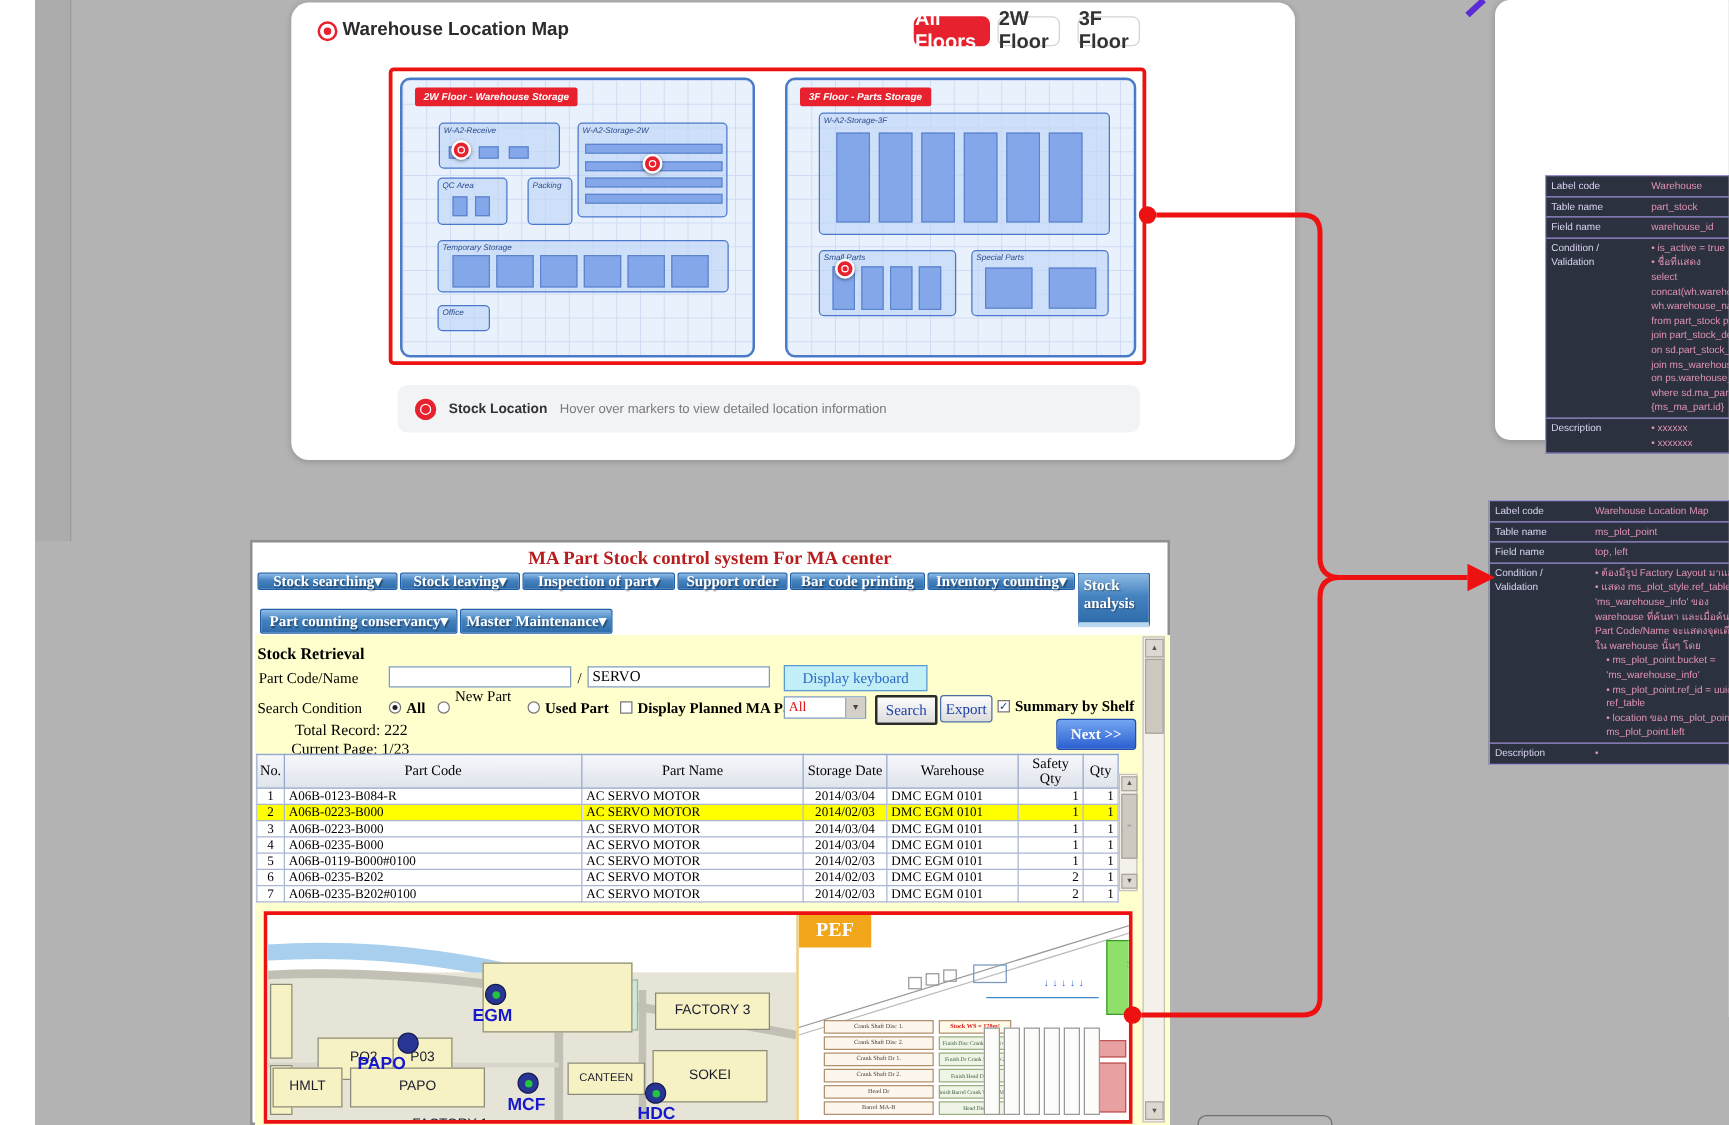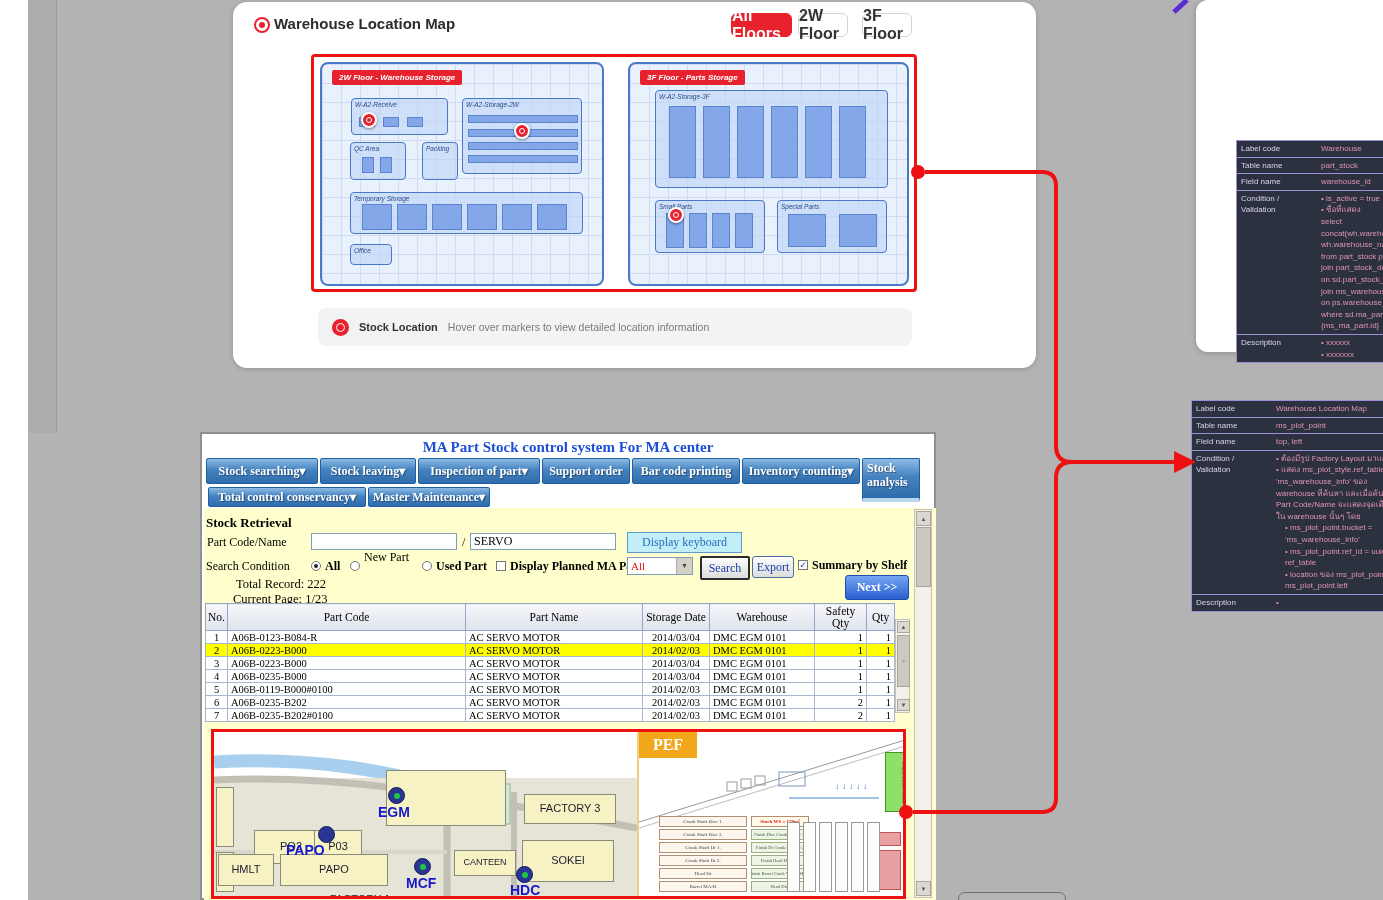--- a/index.html
+++ b/index.html
@@ -25,25 +25,25 @@
   .stock-pin{width:16px;height:16px;background:#e8212e;border:2px solid #fff;border-radius:50%;box-shadow:0 1px 3px rgba(0,0,0,.45);z-index:4;box-sizing:border-box;}
   .stock-pin::after{content:"";position:absolute;left:3px;top:3px;right:3px;bottom:3px;border:1.5px solid #fff;border-radius:50%;}
   .legend{left:290px;top:308px;width:594px;height:38px;background:#f2f3f5;border-radius:8px;display:flex;align-items:center;gap:10px;padding:0 14px;box-sizing:border-box;}
   .legend-pin{position:relative;width:17px;height:17px;background:#e8212e;border-radius:50%;flex:none;}
   .legend-pin::after{content:"";position:absolute;left:4px;top:4px;width:9px;height:9px;border:1.5px solid #fff;border-radius:50%;box-sizing:border-box;}
   .legend-label{font-size:11px;color:#333;font-weight:600;}
   .legend-hint{font-size:10.5px;color:#7a7a7a;}
 
   
   .appwin{left:172px;top:432px;width:736px;height:468px;background:#fff;border:2px solid #8f8f8f;box-sizing:border-box;font-family:"Liberation Serif",serif;}
-  .app-title{left:0;top:5px;width:732px;text-align:center;font-size:15px;font-weight:bold;color:#1d4ed8;}
+  .app-title{left:0;top:5px;width:732px;text-align:center;font-size:15px;font-weight:bold;color:#b91c1c;}
   .menu-row{display:flex;gap:2px;}
   .menu1{left:4px;top:24px;}
   .menu2{left:6px;top:53px;}
-  .menu-btn{background:linear-gradient(180deg,#8ebbe5 0%,#4583c0 45%,#2f6cab 100%);border:1px solid #1f5fa8;color:#fff;font-weight:bold;font-size:12px;display:flex;align-items:center;justify-content:center;height:26px;box-sizing:border-box;text-shadow:1px 1px 1px rgba(0,0,0,.4);cursor:pointer;border-radius:2px;}
+  .menu-btn{background:linear-gradient(180deg,#8ebbe5 0%,#4583c0 45%,#2f6cab 100%);border:1px solid #1f5fa8;color:#fff;font-weight:bold;font-size:12px;display:flex;align-items:center;justify-content:center;height:14px;box-sizing:border-box;text-shadow:1px 1px 1px rgba(0,0,0,.4);cursor:pointer;border-radius:2px;}
   .menu-btn.tall{height:44px;align-items:flex-start;text-align:left;justify-content:flex-start;padding:3px 4px;line-height:1.15;border-bottom:4px solid #b8d8f0;}
   .menu2 .menu-btn{height:20px;font-size:12px;}
   .content{left:2px;top:74px;width:732px;height:392px;background:#ffffcd;}
   .sect-title{left:2px;top:7px;font-size:13px;font-weight:bold;color:#000;}
   .flabel{font-size:12px;color:#000;}
   .tbox{background:#fff;border:1px solid #7f9db9;box-sizing:border-box;font-size:12px;padding:0 3px;display:flex;align-items:center;font-family:"Liberation Serif",serif;}
   .kbd-btn{background:#c2eef8;border:1px solid #5a9bd0;color:#2a6bc0;font-size:12px;display:flex;align-items:center;justify-content:center;cursor:pointer;}
   .radio{width:10px;height:10px;border:1px solid #777;border-radius:50%;background:#fff;box-sizing:border-box;}
   .radio.sel::after{content:"";position:absolute;left:2px;top:2px;width:4px;height:4px;border-radius:50%;background:#222;}
   .chk{width:10px;height:10px;border:1px solid #777;background:#fff;box-sizing:border-box;font-size:9px;line-height:9px;color:#1a3faa;text-align:center;}
@@ -260,21 +260,21 @@
     <div class="abs menu-row menu1" id="menu1">
         <div class="menu-btn" style="width: 112px; flex: 0 0 auto;">Stock searching▾</div>
         <div class="menu-btn" style="width: 96px; flex: 0 0 auto;">Stock leaving▾</div>
         <div class="menu-btn" style="width: 122px; flex: 0 0 auto;">Inspection of part▾</div>
         <div class="menu-btn" style="width: 88px; flex: 0 0 auto;">Support order</div>
         <div class="menu-btn" style="width: 108px; flex: 0 0 auto;">Bar code printing</div>
         <div class="menu-btn" style="width: 118px; flex: 0 0 auto;">Inventory counting▾</div>
         <div class="menu-btn tall" style="width: 58px; flex: 0 0 auto;">Stock analysis</div>
       </div>
     <div class="abs menu-row menu2" id="menu2">
-        <div class="menu-btn" style="width: 158px; flex: 0 0 auto;">Total control conservancy▾</div>
+        <div class="menu-btn" style="width: 158px; flex: 0 0 auto;">Part counting conservancy▾</div>
         <div class="menu-btn" style="width: 122px; flex: 0 0 auto;">Master Maintenance▾</div>
       </div>
 
     <div class="abs content">
       <div class="abs sect-title">Stock Retrieval</div>
 
       <div class="abs flabel" style="left:3px;top:27px;">Part Code/Name</div>
       <div class="abs tbox" style="left:107px;top:25px;width:146px;height:17px;"></div>
       <div class="abs flabel" style="left:258px;top:27px;">/</div>
       <div class="abs tbox" style="left:266px;top:25px;width:146px;height:17px;">SERVO</div>

